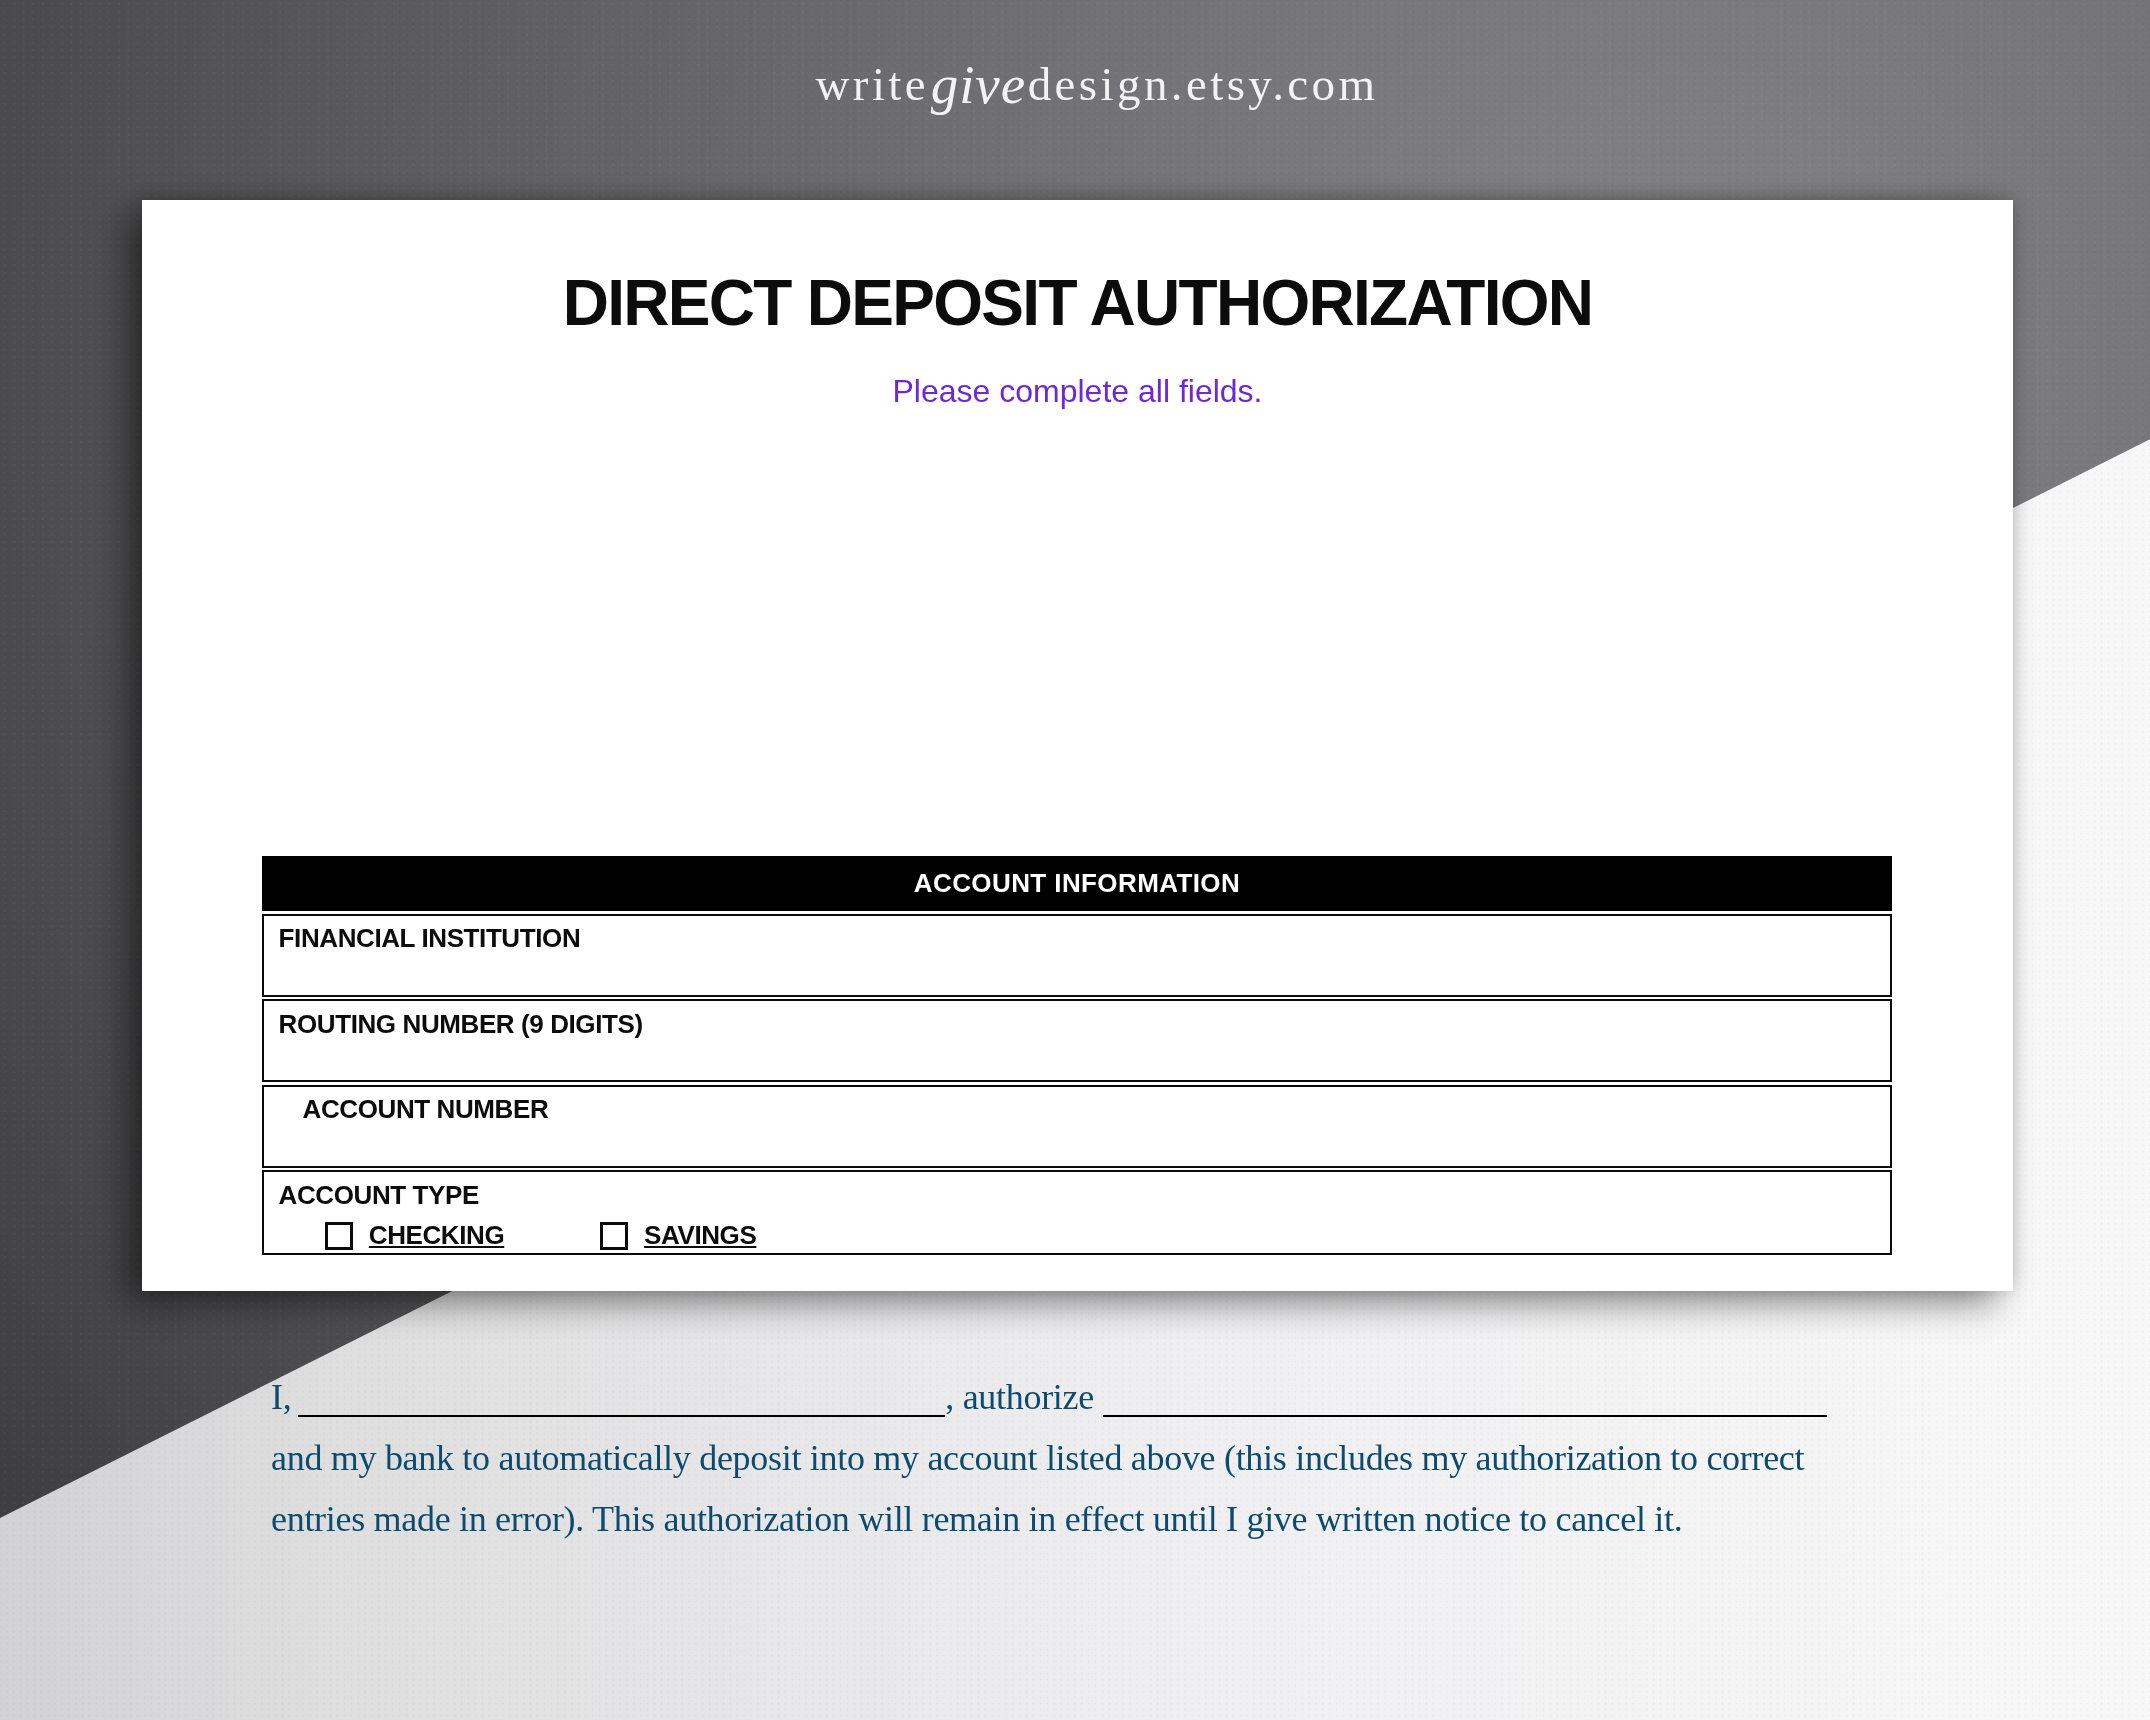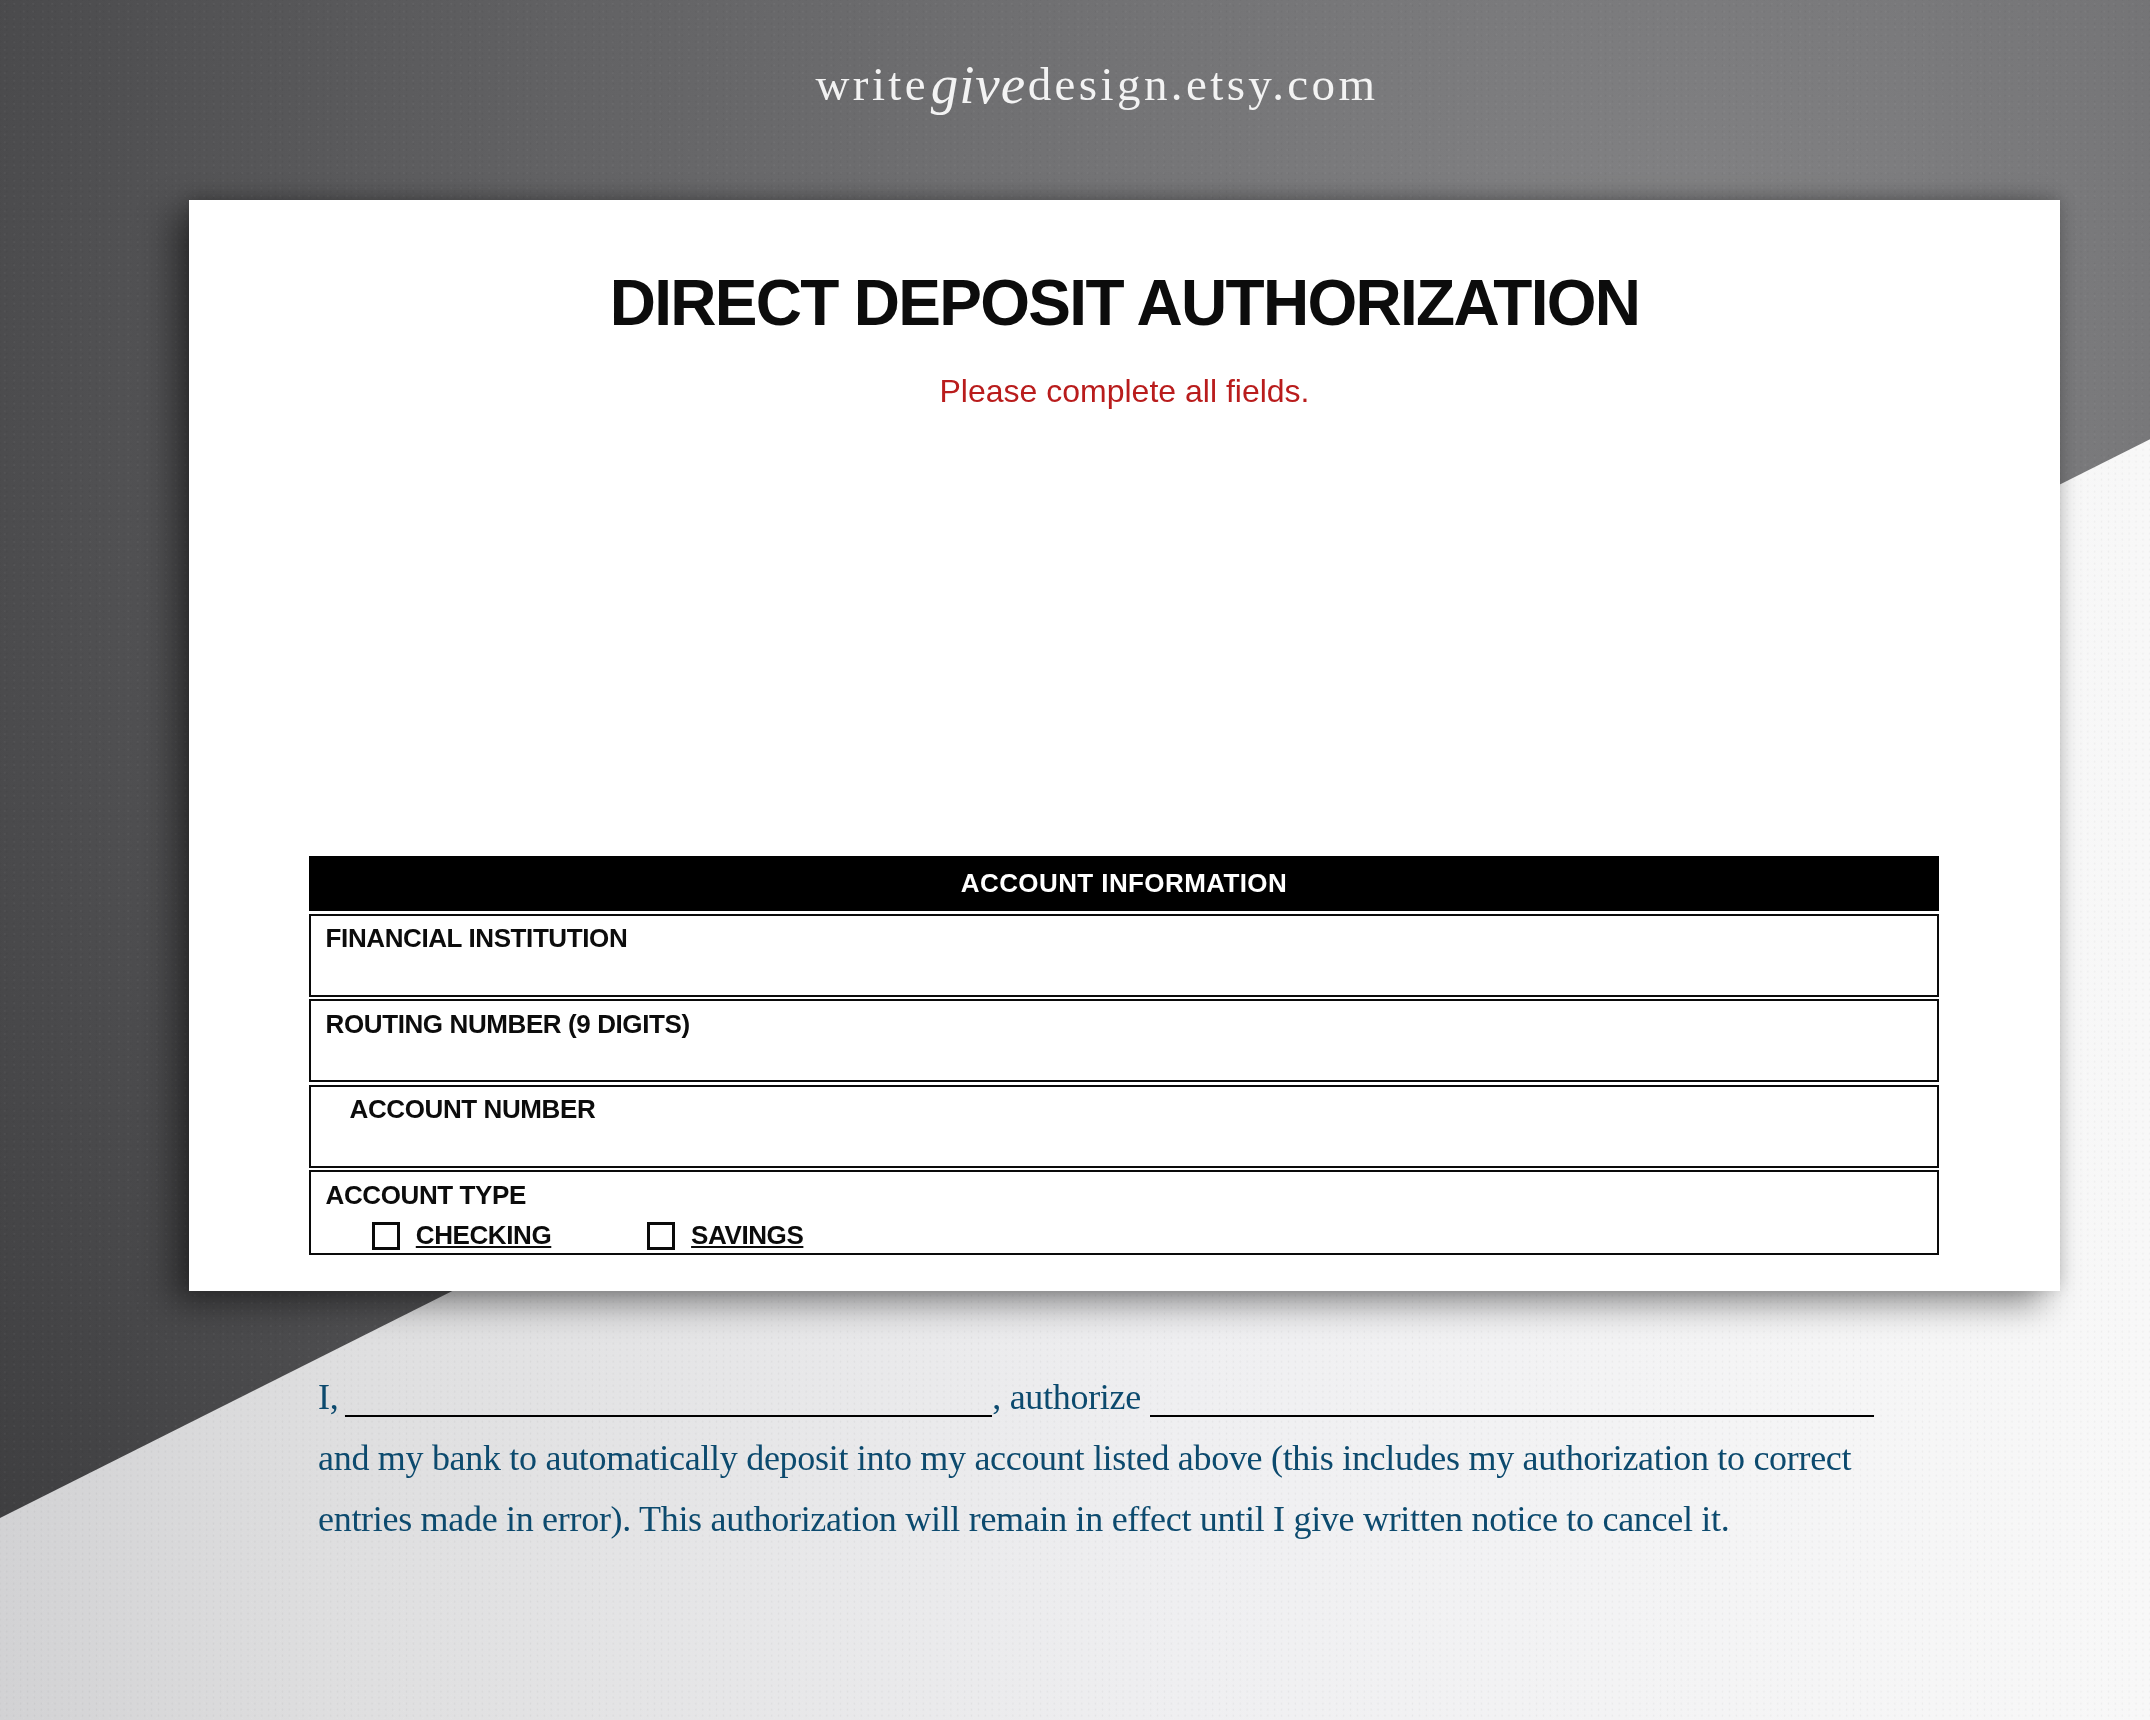--- a/index.html
+++ b/index.html
@@ -35,30 +35,29 @@
   }
   .watermark .script{
     font-style:italic;font-size:55px;letter-spacing:0.9px;
     position:relative;top:2.6px;margin:0 1.7px;
   }
   
   .paper{
     position:absolute;left:142px;top:200px;width:1871px;height:1091px;
     background:#ffffff;
     box-shadow:-17px 12px 33px rgba(0,0,0,.45), 0 -3.4px 15.5px rgba(0,0,0,.18);
-    margin-left:47px;
   }
   .form-title{
     position:absolute;top:69px;left:0;width:100%;text-align:center;
     font-size:64px;font-weight:700;letter-spacing:-1.7px;color:#0c0c0c;
     line-height:69px;
   }
   .form-subtitle{
     position:absolute;top:172px;left:0;width:100%;text-align:center;
-    font-size:32px;color:#b91c1c;line-height:38px;
+    font-size:32px;color:#6d28d9;line-height:38px;
   }
   
   .ftable{position:absolute;left:120px;width:1630px;}
   .ftable.t1{top:303px;}
   .ftable.t2{top:656px;}
   .section-header{
     height:55px;background:#000000;color:#ffffff;
     display:flex;align-items:center;justify-content:center;
     font-size:26px;font-weight:700;letter-spacing:0.4px;
   }

